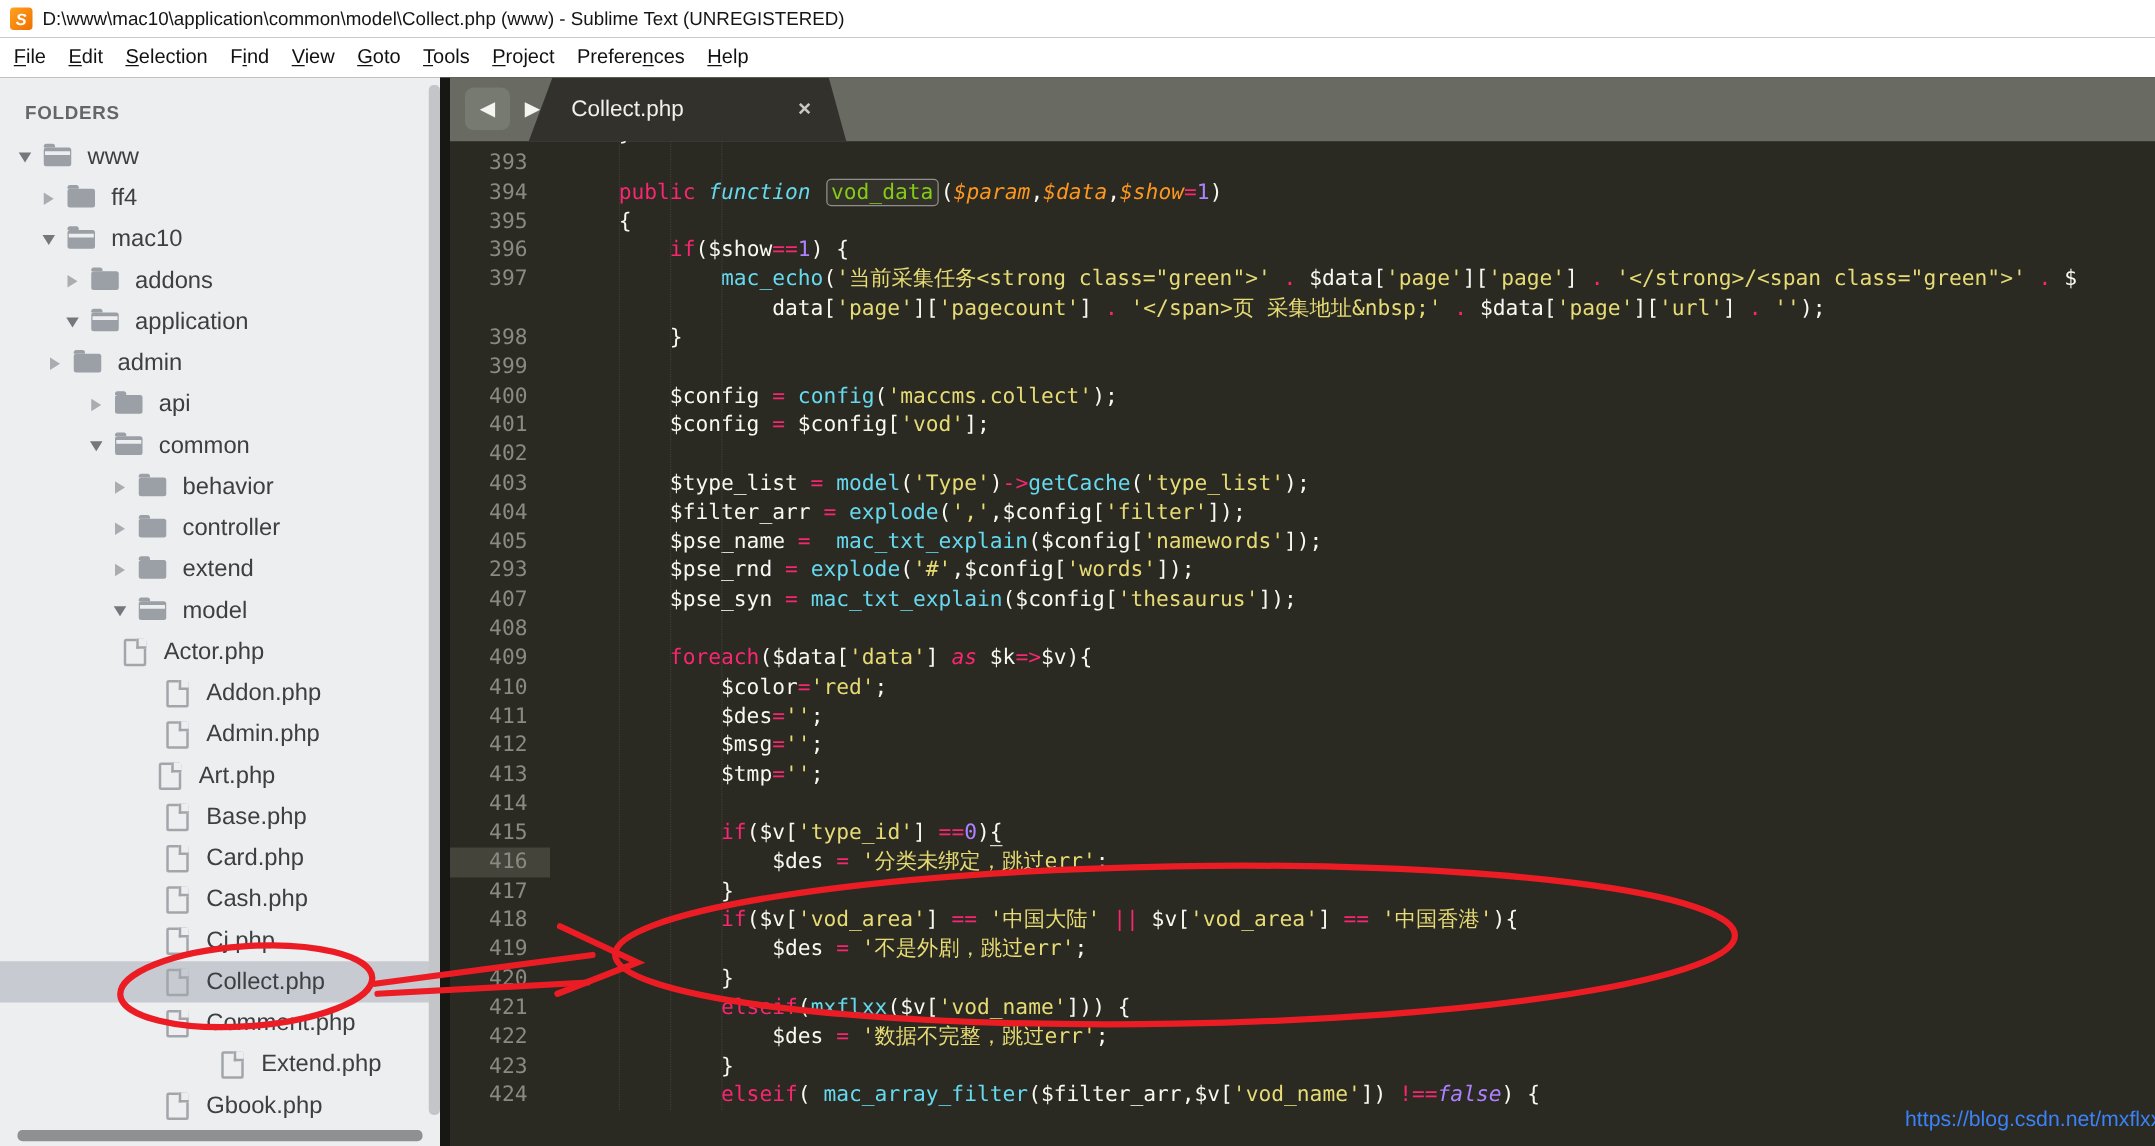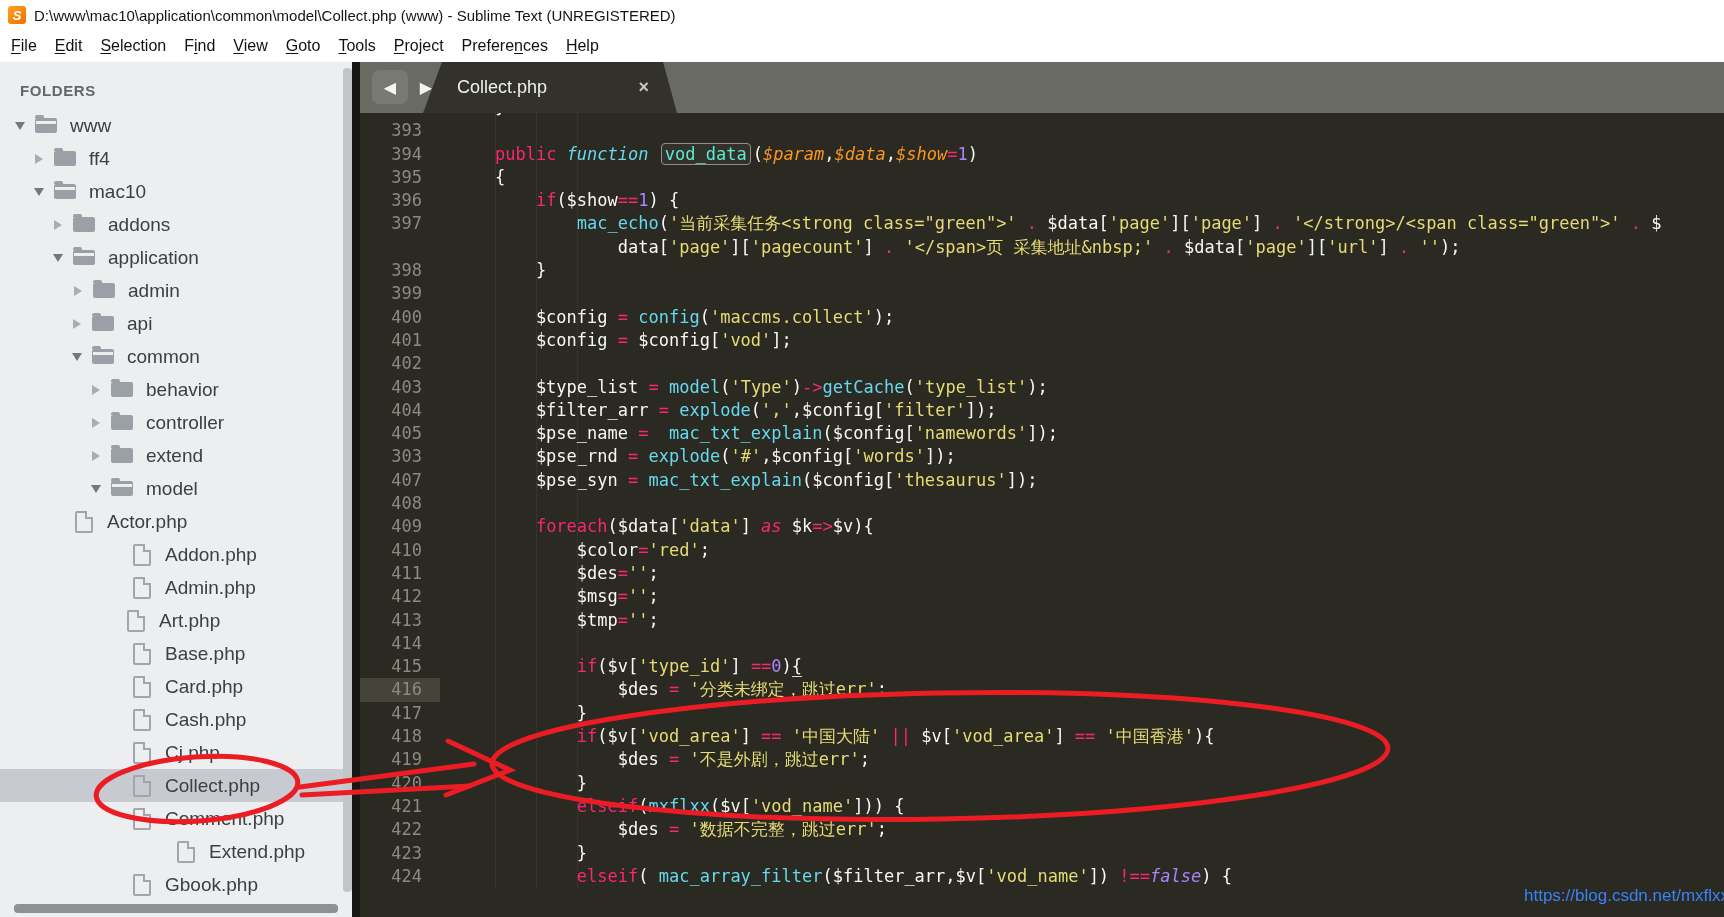--- a/index.html
+++ b/index.html
@@ -58,21 +58,21 @@
   .guide{position:absolute;top:0;bottom:0;border-left:1px dotted #403f36;}
   .code-row{height:23.3px;white-space:pre;display:flex;}
   .gut{flex:none;box-sizing:border-box;width:80px;padding-right:18px;text-align:right;color:#8b8a82;}
   .gut.hl{background:#45443b;}
   .lc{margin-left:14px;}
   .tk-w{color:#f8f8f2}.tk-p{color:#f92672}.tk-c{color:#66d9ef}
   .tk-ci{color:#66d9ef;font-style:italic}.tk-y{color:#e6db74}
   .tk-o{color:#fd971f;font-style:italic}.tk-pu{color:#ae81ff}
   .tk-pi{color:#ae81ff;font-style:italic}.tk-pit{color:#f92672;font-style:italic}
   .tk-wu{color:#f8f8f2;border-bottom:1px solid #d8d8d2}
-  .tk-gb{color:#5eead4;border:1px solid #90908a;border-radius:4px;padding:0 3px;margin:0 2px;background:rgba(255,255,255,.04)}
+  .tk-gb{color:#84cc16;border:1px solid #90908a;border-radius:4px;padding:0 3px;margin:0 2px;background:rgba(255,255,255,.04)}
 
   
   .annot-svg{position:absolute;left:0;top:0;z-index:20;pointer-events:none;}
   .watermark{position:absolute;left:1524px;top:886px;z-index:15;color:#3b82f6;font-size:17px;}
 </style>
 </head>
 <body>
 
 <div class="titlebar">
   <div class="app-icon">S</div>
@@ -135,21 +135,21 @@
         </div>
         <div class="tree-row" style="padding-left: 50px;">
           <span class="tw">
             <span class="arr-d"></span>
           </span>
           <span class="iw">
             <span class="ic-folder open"></span>
           </span>
           <span>application</span>
         </div>
-        <div class="tree-row" style="padding-left: 70px;">
+        <div class="tree-row" style="padding-left: 36px;">
           <span class="tw">
             <span class="arr-r"></span>
           </span>
           <span class="iw">
             <span class="ic-folder"></span>
           </span>
           <span>admin</span>
         </div>
         <div class="tree-row" style="padding-left: 69px;">
           <span class="tw">
@@ -198,21 +198,21 @@
         </div>
         <div class="tree-row" style="padding-left: 88px;">
           <span class="tw">
             <span class="arr-d"></span>
           </span>
           <span class="iw">
             <span class="ic-folder open"></span>
           </span>
           <span>model</span>
         </div>
-        <div class="tree-row" style="padding-left: 49px;">
+        <div class="tree-row" style="padding-left: 73px;">
           <span class="tw"></span>
           <span class="iw">
             <span class="ic-file"></span>
           </span>
           <span>Actor.php</span>
         </div>
         <div class="tree-row" style="padding-left: 107px; text-align: center;">
           <span class="tw"></span>
           <span class="iw">
             <span class="ic-file"></span>
@@ -323,21 +323,21 @@
         <div class="code-row"><span class="gut">397</span><span class="lc"><span class="tk-w">            </span><span class="tk-c">mac_echo</span><span class="tk-w">(</span><span class="tk-y">'当前采集任务&lt;strong class="green"&gt;'</span><span class="tk-w"> </span><span class="tk-p">.</span><span class="tk-w"> $data[</span><span class="tk-y">'page'</span><span class="tk-w">][</span><span class="tk-y">'page'</span><span class="tk-w">] </span><span class="tk-p">.</span><span class="tk-w"> </span><span class="tk-y">'&lt;/strong&gt;/&lt;span class="green"&gt;'</span><span class="tk-w"> </span><span class="tk-p">.</span><span class="tk-w"> $</span></span></div>
         <div class="code-row"><span class="gut"></span><span class="lc"><span class="tk-w">                data[</span><span class="tk-y">'page'</span><span class="tk-w">][</span><span class="tk-y">'pagecount'</span><span class="tk-w">] </span><span class="tk-p">.</span><span class="tk-w"> </span><span class="tk-y">'&lt;/span&gt;页 采集地址&amp;nbsp;'</span><span class="tk-w"> </span><span class="tk-p">.</span><span class="tk-w"> $data[</span><span class="tk-y">'page'</span><span class="tk-w">][</span><span class="tk-y">'url'</span><span class="tk-w">] </span><span class="tk-p">.</span><span class="tk-w"> </span><span class="tk-y">''</span><span class="tk-w">);</span></span></div>
         <div class="code-row"><span class="gut">398</span><span class="lc"><span class="tk-w">        }</span></span></div>
         <div class="code-row"><span class="gut">399</span><span class="lc"></span></div>
         <div class="code-row"><span class="gut">400</span><span class="lc"><span class="tk-w">        $config </span><span class="tk-p">=</span><span class="tk-w"> </span><span class="tk-c">config</span><span class="tk-w">(</span><span class="tk-y">'maccms.collect'</span><span class="tk-w">);</span></span></div>
         <div class="code-row"><span class="gut">401</span><span class="lc"><span class="tk-w">        $config </span><span class="tk-p">=</span><span class="tk-w"> $config[</span><span class="tk-y">'vod'</span><span class="tk-w">];</span></span></div>
         <div class="code-row"><span class="gut">402</span><span class="lc"></span></div>
         <div class="code-row"><span class="gut">403</span><span class="lc"><span class="tk-w">        $type_list </span><span class="tk-p">=</span><span class="tk-w"> </span><span class="tk-c">model</span><span class="tk-w">(</span><span class="tk-y">'Type'</span><span class="tk-w">)</span><span class="tk-p">-&gt;</span><span class="tk-c">getCache</span><span class="tk-w">(</span><span class="tk-y">'type_list'</span><span class="tk-w">);</span></span></div>
         <div class="code-row"><span class="gut">404</span><span class="lc"><span class="tk-w">        $filter_arr </span><span class="tk-p">=</span><span class="tk-w"> </span><span class="tk-c">explode</span><span class="tk-w">(</span><span class="tk-y">','</span><span class="tk-w">,$config[</span><span class="tk-y">'filter'</span><span class="tk-w">]);</span></span></div>
         <div class="code-row"><span class="gut">405</span><span class="lc"><span class="tk-w">        $pse_name </span><span class="tk-p">=</span><span class="tk-w">  </span><span class="tk-c">mac_txt_explain</span><span class="tk-w">($config[</span><span class="tk-y">'namewords'</span><span class="tk-w">]);</span></span></div>
-        <div class="code-row"><span class="gut">303</span><span class="lc"><span class="tk-w">        $pse_rnd </span><span class="tk-p">=</span><span class="tk-w"> </span><span class="tk-c">explode</span><span class="tk-w">(</span><span class="tk-y">'#'</span><span class="tk-w">,$config[</span><span class="tk-y">'words'</span><span class="tk-w">]);</span></span></div>
+        <div class="code-row"><span class="gut">293</span><span class="lc"><span class="tk-w">        $pse_rnd </span><span class="tk-p">=</span><span class="tk-w"> </span><span class="tk-c">explode</span><span class="tk-w">(</span><span class="tk-y">'#'</span><span class="tk-w">,$config[</span><span class="tk-y">'words'</span><span class="tk-w">]);</span></span></div>
         <div class="code-row"><span class="gut">407</span><span class="lc"><span class="tk-w">        $pse_syn </span><span class="tk-p">=</span><span class="tk-w"> </span><span class="tk-c">mac_txt_explain</span><span class="tk-w">($config[</span><span class="tk-y">'thesaurus'</span><span class="tk-w">]);</span></span></div>
         <div class="code-row"><span class="gut">408</span><span class="lc"></span></div>
         <div class="code-row"><span class="gut">409</span><span class="lc"><span class="tk-w">        </span><span class="tk-p">foreach</span><span class="tk-w">($data[</span><span class="tk-y">'data'</span><span class="tk-w">] </span><span class="tk-pit">as</span><span class="tk-w"> $k</span><span class="tk-p">=&gt;</span><span class="tk-w">$v){</span></span></div>
         <div class="code-row"><span class="gut">410</span><span class="lc"><span class="tk-w">            $color</span><span class="tk-p">=</span><span class="tk-y">'red'</span><span class="tk-w">;</span></span></div>
         <div class="code-row"><span class="gut">411</span><span class="lc"><span class="tk-w">            $des</span><span class="tk-p">=</span><span class="tk-y">''</span><span class="tk-w">;</span></span></div>
         <div class="code-row"><span class="gut">412</span><span class="lc"><span class="tk-w">            $msg</span><span class="tk-p">=</span><span class="tk-y">''</span><span class="tk-w">;</span></span></div>
         <div class="code-row"><span class="gut">413</span><span class="lc"><span class="tk-w">            $tmp</span><span class="tk-p">=</span><span class="tk-y">''</span><span class="tk-w">;</span></span></div>
         <div class="code-row"><span class="gut">414</span><span class="lc"></span></div>
         <div class="code-row"><span class="gut">415</span><span class="lc"><span class="tk-w">            </span><span class="tk-p">if</span><span class="tk-w">($v[</span><span class="tk-y">'type_id'</span><span class="tk-w">] </span><span class="tk-p">==</span><span class="tk-pu">0</span><span class="tk-w">)</span><span class="tk-wu">{</span></span></div>
         <div class="code-row"><span class="gut hl">416</span><span class="lc"><span class="tk-w">                $des </span><span class="tk-p">=</span><span class="tk-w"> </span><span class="tk-y">'分类未绑定，跳过err'</span><span class="tk-w">;</span></span></div>

